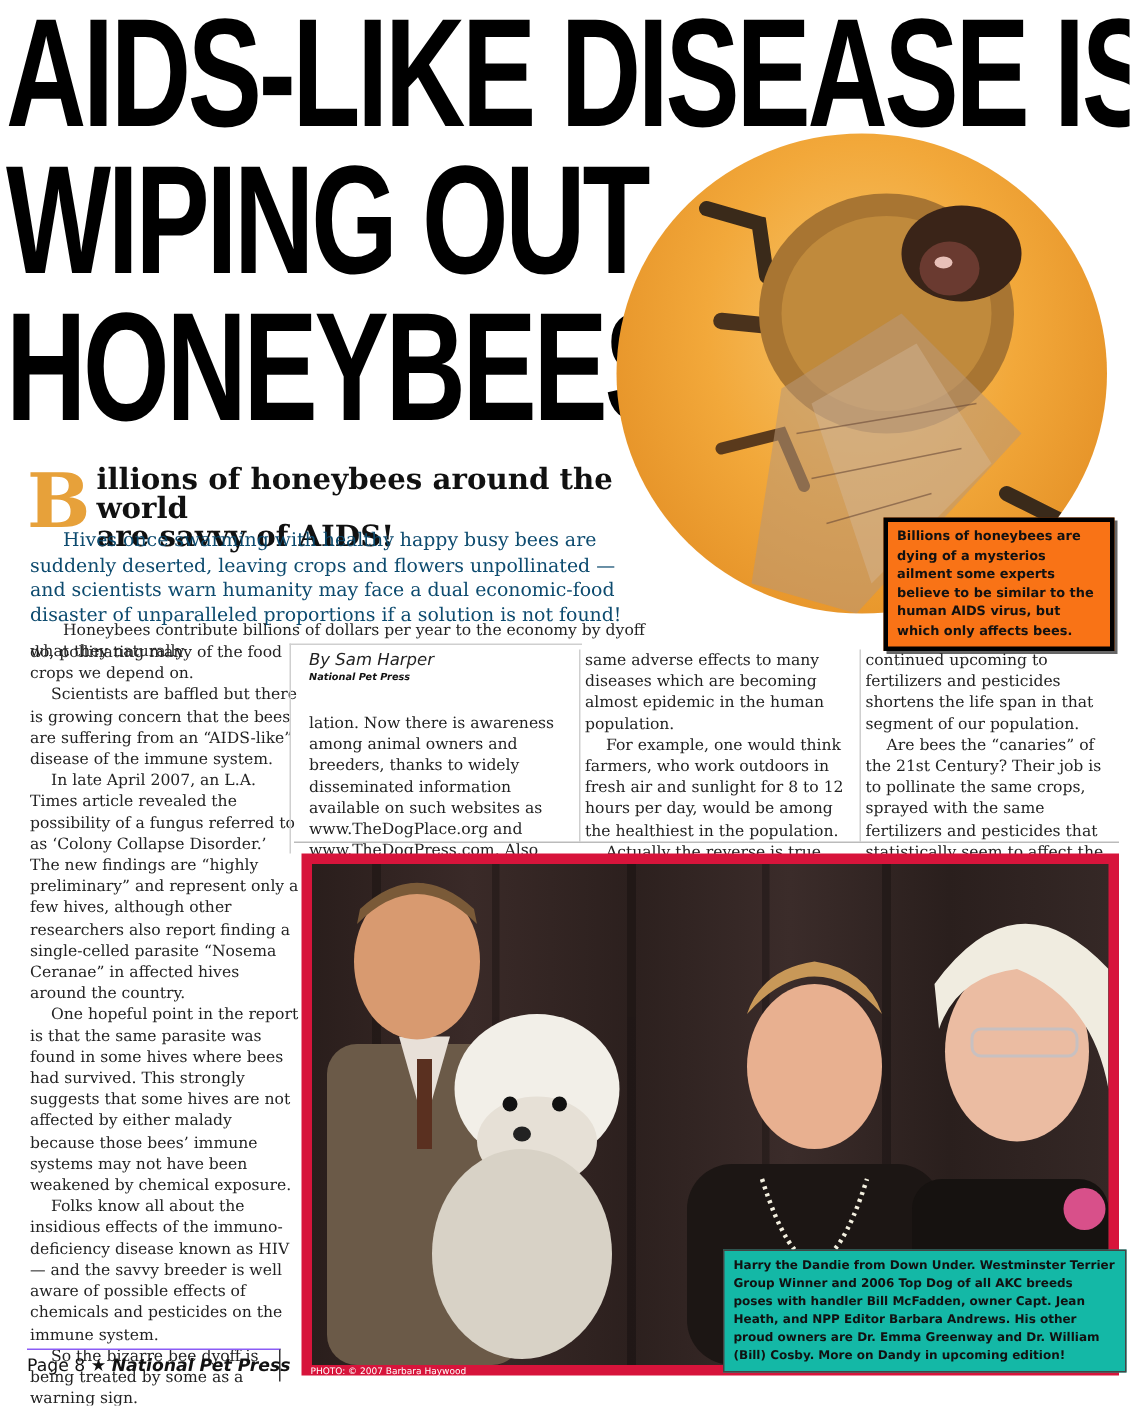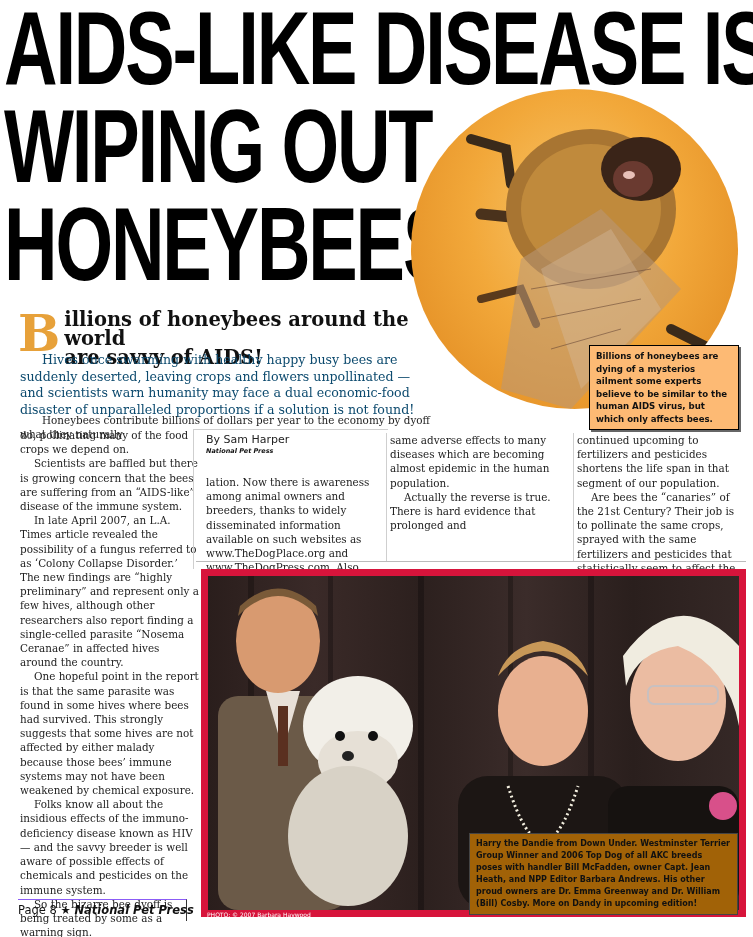--- a/index.html
+++ b/index.html
@@ -1,42 +1,42 @@
 <!DOCTYPE html>
 <html><head>
 <meta charset="utf-8">
 <style>
   html,body{margin:0;padding:0;background:#fff;}
   body{width:753px;height:937px;position:relative;overflow:hidden;font-family:"DejaVu Serif","Liberation Serif",serif;color:#1a1a1a;}
   .headline{position:absolute;left:4px;top:0;margin:0;font-family:"Liberation Sans","DejaVu Sans",sans-serif;font-weight:900;color:#000;font-size:103px;line-height:98px;letter-spacing:-3px;transform:scaleX(0.72);transform-origin:left top;white-space:nowrap;}
   .headline .hl-line{display:block;}
   .bee-photo{position:absolute;left:411px;top:89px;width:327px;height:320px;border-radius:50%;overflow:hidden;background:radial-gradient(ellipse at 50% 40%,#f7c56a 0%,#f2a83a 45%,#e7952a 75%,#d88420 100%);}
   .bee-photo svg{position:absolute;left:0;top:0;}
-  .bee-caption{position:absolute;left:589px;top:345px;width:136px;padding:4px 6px;background:#fdba74;border:1px solid #000000;box-shadow:2px 2px 0 #666;font-family:"DejaVu Sans","Liberation Sans",sans-serif;font-weight:bold;font-size:8.6px;line-height:12.5px;color:#111;}
+  .bee-caption{position:absolute;left:589px;top:345px;width:136px;padding:4px 6px;background:#f97316;border:3px solid #000000;box-shadow:2px 2px 0 #666;font-family:"DejaVu Sans","Liberation Sans",sans-serif;font-weight:bold;font-size:8.6px;line-height:12.5px;color:#111;}
   .subhead{position:absolute;left:18px;top:310px;width:400px;font-family:"DejaVu Serif",serif;font-weight:bold;font-size:19.5px;line-height:19px;color:#111;}
   .dropcap{float:left;font-size:50px;line-height:42px;color:#e7a13a;margin:3px 4px 0 0;font-weight:bold;}
   .lead{position:absolute;left:20px;top:352px;width:400px;font-size:12.6px;line-height:16.5px;color:#0c4a6e;text-indent:22px;}
   .intro{position:absolute;left:20px;top:414px;width:430px;font-size:10.4px;line-height:13.6px;text-indent:22px;color:#222;}
   .col{position:absolute;font-size:10.4px;line-height:14.2px;color:#222;}
   .col p{margin:0;text-indent:14px;}
   .col p.noindent{text-indent:0;}
   .col1{left:20px;top:428px;width:180px;}
   .col2{left:206px;top:475px;width:178px;}
   .col3{left:390px;top:433px;width:180px;}
   .col4{left:577px;top:433px;width:170px;}
   .byline-box{position:absolute;left:193px;top:429px;width:1px;height:140px;background:#cfcfcf;}
-  .byline{position:absolute;left:206px;top:433px;font-family:"DejaVu Sans",sans-serif;font-size:11px;color:#222;}
+  .byline{position:absolute;left:206px;top:433px;font-family:"DejaVu Sans",sans-serif;font-style:italic;font-size:11px;color:#222;}
   .byline-pub{position:absolute;left:206px;top:447px;font-family:"DejaVu Sans",sans-serif;font-style:italic;font-weight:bold;font-size:6.5px;color:#111;}
   .divider-top{position:absolute;left:193px;top:429px;width:195px;height:1px;background:#cfcfcf;}
   .vrule{position:absolute;width:1px;background:#cfcfcf;}
   .hrule{position:absolute;height:1px;background:#bbb;}
   .photo-frame{position:absolute;left:201px;top:569px;width:545px;height:348px;background:#d7143b;}
   .photo{position:absolute;left:208px;top:576px;width:531px;height:334px;overflow:hidden;background:linear-gradient(90deg,#2a1e1c 0%,#3a2a28 20%,#2c201e 40%,#3b2c2a 60%,#2a1f1d 80%,#352826 100%);}
   .photo svg{position:absolute;left:0;top:0;}
-  .photo-caption{position:absolute;left:469px;top:833px;width:255px;padding:4px 6px;background:#a16207;border:1px solid #444;font-family:"DejaVu Sans",sans-serif;font-weight:bold;font-size:8px;line-height:12px;color:#111;}
+  .photo-caption{position:absolute;left:482px;top:833px;width:255px;padding:4px 6px;background:#14b8a6;border:1px solid #444;font-family:"DejaVu Sans",sans-serif;font-weight:bold;font-size:8px;line-height:12px;color:#111;}
   .photo-credit{position:absolute;left:207px;top:911px;font-family:"DejaVu Sans",sans-serif;font-size:6px;color:#fff;}
   .footer{position:absolute;left:18px;top:899px;width:168px;height:18px;border-top:1px solid #8b5cf6;border-right:1px solid #333;font-family:"DejaVu Sans",sans-serif;font-size:11.5px;color:#111;padding-top:3px;white-space:nowrap;}
   .footer .pub{font-style:italic;font-weight:bold;}
 </style>
 </head>
 <body>
 
 <h1 class="headline">
   <span class="hl-line">AIDS-LIKE DISEASE IS</span>
   <span class="hl-line">WIPING OUT</span>
@@ -90,20 +90,21 @@
 <div class="byline-pub">National Pet Press</div>
 
 <div class="col col2">
   <p class="noindent">lation. Now there is awareness among animal owners and breeders, thanks to widely disseminated information available on such websites as www.TheDogPlace.org and www.TheDogPress.com. Also leaking out are articles in the medical journals and newsletters which relate the</p>
 </div>
 
 <div class="vrule" style="left:386px;top:433px;height:128px;"></div>
 
 <div class="col col3">
   <p class="noindent">same adverse effects to many diseases which are becoming almost epidemic in the human population.</p>
+  <p>For example, one would think farmers, who work outdoors in fresh air and sunlight for 8 to 12 hours per day, would be among the healthiest in the population.</p>
   <p>Actually the reverse is true. There is hard evidence that prolonged and</p>
 </div>
 
 <div class="vrule" style="left:573px;top:433px;height:128px;"></div>
 
 <div class="col col4">
   <p class="noindent">continued upcoming to fertilizers and pesticides shortens the life span in that segment of our population.</p>
   <p>Are bees the “canaries” of the 21st Century? Their job is to pollinate the same crops, sprayed with the same fertilizers and pesticides that statistically seem to affect the health of farmers. A friend to man and beast alike, honeybees are at risk — and so are we.</p>
 </div>
 

